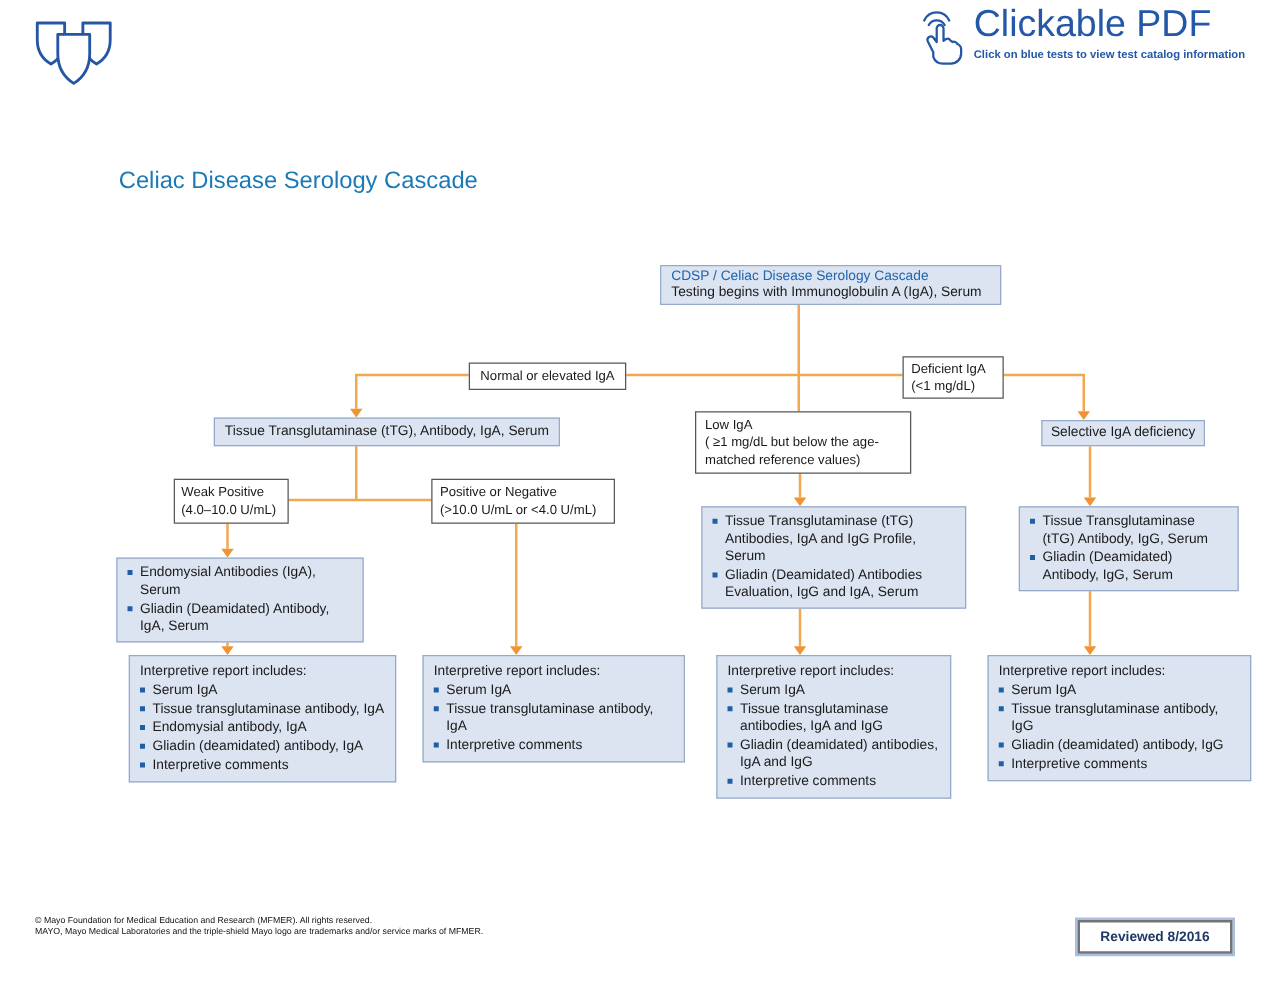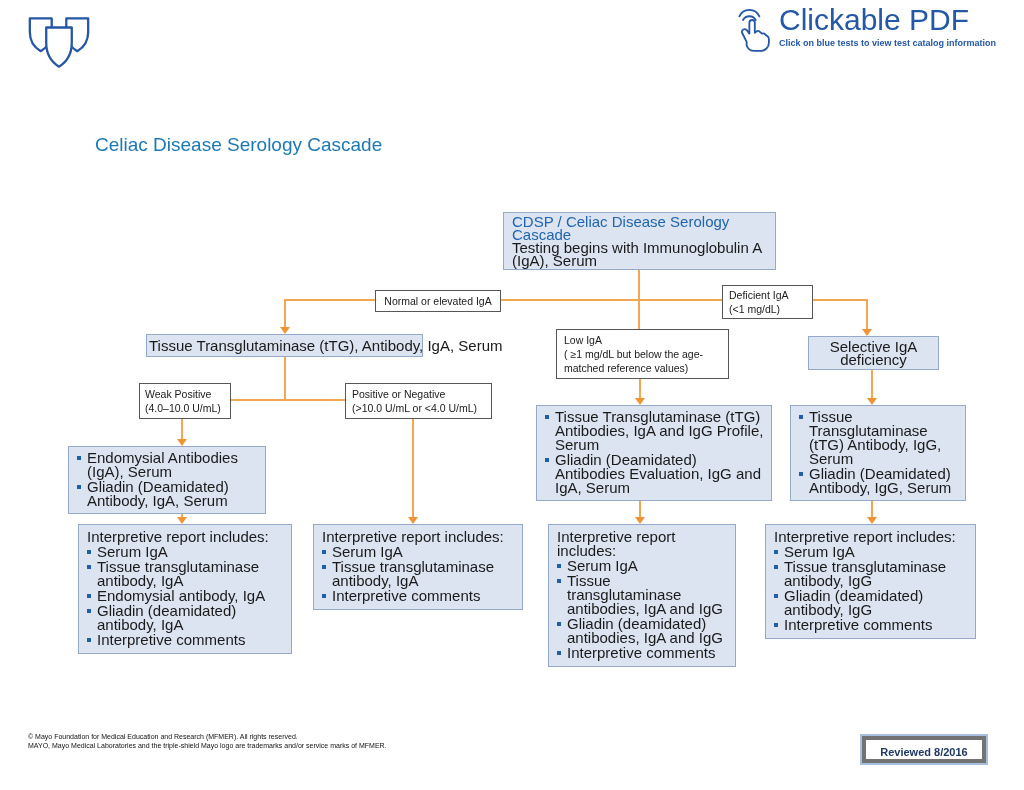--- a/index.html
+++ b/index.html
@@ -24,36 +24,36 @@
   .clk-sub{font-size:9px;font-weight:bold;color:#2357A7;margin-top:2px;}
 
   .page-title{position:absolute;left:95px;top:134px;font-size:19px;color:var(--title-blue);font-weight:normal;}
 
   
   .hline,.vline{position:absolute;background:var(--accent-orange);}
   .hline{height:2px;} .vline{width:2px;}
   .arrow{position:absolute;width:0;height:0;border-left:5px solid transparent;border-right:5px solid transparent;border-top:7px solid var(--arrow-orange);}
 
   
-  .bbox{position:absolute;background:var(--box-bg);border:1px solid var(--box-border);font-size:15px;line-height:13px;}
+  .bbox{position:absolute;background:var(--box-bg);border:1px solid var(--box-border);font-size:11px;line-height:13px;margin-left:25px;}
   .wbox{position:absolute;background:#fff;border:1px solid #55565A;font-size:10.5px;line-height:14px;padding:2px 6px;}
   .center{text-align:center;}
   .root-box{padding:2px 8px;}
   .root-box .link{display:block;color:var(--link-blue);cursor:pointer;}
   .root-box .sub{display:block;}
   .nowrap{white-space:nowrap;}
   .bullets{padding:4px 6px 4px 8px;}
   .report{padding:5px 6px 5px 8px;}
   .rep-title{line-height:14px;margin-bottom:1px;}
   .bullet-row{display:flex;align-items:flex-start;line-height:14px;margin-bottom:1px;}
   .bullet-sq{width:4px;height:4px;background:var(--bullet-blue);margin:5px 6px 0 0;flex:none;}
 
   
   .footer{position:absolute;left:28px;top:732px;font-size:7px;line-height:9px;color:#111;}
-  .reviewed{position:absolute;left:862px;top:736px;width:124px;height:27px;border:4px solid #737373;box-shadow:0 0 0 2px #A8BFE0;color:#1F3864;font-weight:bold;font-size:11px;text-align:center;line-height:25px;background:#fff;}
+  .reviewed{position:absolute;left:862px;top:736px;width:124px;height:27px;border:2px solid #737373;box-shadow:0 0 0 2px #A8BFE0;color:#1F3864;font-weight:bold;font-size:11px;text-align:center;line-height:25px;background:#fff;}
 </style>
 </head>
 <body>
 
 <div class="page">
 
   <div class="brand">
     <svg class="shields" viewBox="0 0 68 62">
       <g fill="#ffffff" stroke="#2456A4" stroke-width="2.5" stroke-linejoin="round">
         <path d="M2,4 h24 v15 c0,10 -5,17 -12,21 c-7,-4 -12,-11 -12,-21 z"></path>
@@ -102,21 +102,21 @@
   <div class="vline" style="left:871px;top:462px;height:55px"></div>
   <div class="arrow" style="left:867px;top:517px"></div>
 
   <div class="bbox root-box" style="left:503px;top:212px;width:273px">
     <span class="link">CDSP / Celiac Disease Serology Cascade</span>
     <span class="sub">Testing begins with Immunoglobulin A (IgA), Serum</span>
   </div>
 
   <div class="wbox center" style="left:375px;top:290px;width:126px;padding:3px 0">Normal or elevated IgA</div>
 
-  <div class="wbox" style="left:722px;top:285px;width:91px">
+  <div class="wbox" style="left:722px;top:285px;width:81px">
     <div>Deficient IgA</div>
     <div>(&lt;1 mg/dL)</div>
   </div>
 
   <div class="bbox center nowrap" style="left:146px;top:334px;width:277px;padding:4px 2px">Tissue Transglutaminase (tTG), Antibody, IgA, Serum</div>
 
   <div class="wbox" style="left:556px;top:329px;width:173px;padding:3px 7px">
     <div>Low IgA</div>
     <div>( ≥1 mg/dL but below the age-matched reference values)</div>
   </div>
@@ -137,21 +137,21 @@
       <div class="bullet-row">
         <span class="bullet-sq"></span>
         <span class="bullet-text">Endomysial Antibodies (IgA), Serum</span>
       </div>
       <div class="bullet-row">
         <span class="bullet-sq"></span>
         <span class="bullet-text">Gliadin (Deamidated) Antibody, IgA, Serum</span>
       </div>
     </div>
 
-  <div class="bbox bullets" style="left:536px;top:405px;width:236px">
+  <div class="bbox bullets" style="left:536px;top:405px;width:212px">
       <div class="bullet-row">
         <span class="bullet-sq"></span>
         <span class="bullet-text">Tissue Transglutaminase (tTG) Antibodies, IgA and IgG Profile, Serum</span>
       </div>
       <div class="bullet-row">
         <span class="bullet-sq"></span>
         <span class="bullet-text">Gliadin (Deamidated) Antibodies Evaluation, IgG and IgA, Serum</span>
       </div>
     </div>
 

